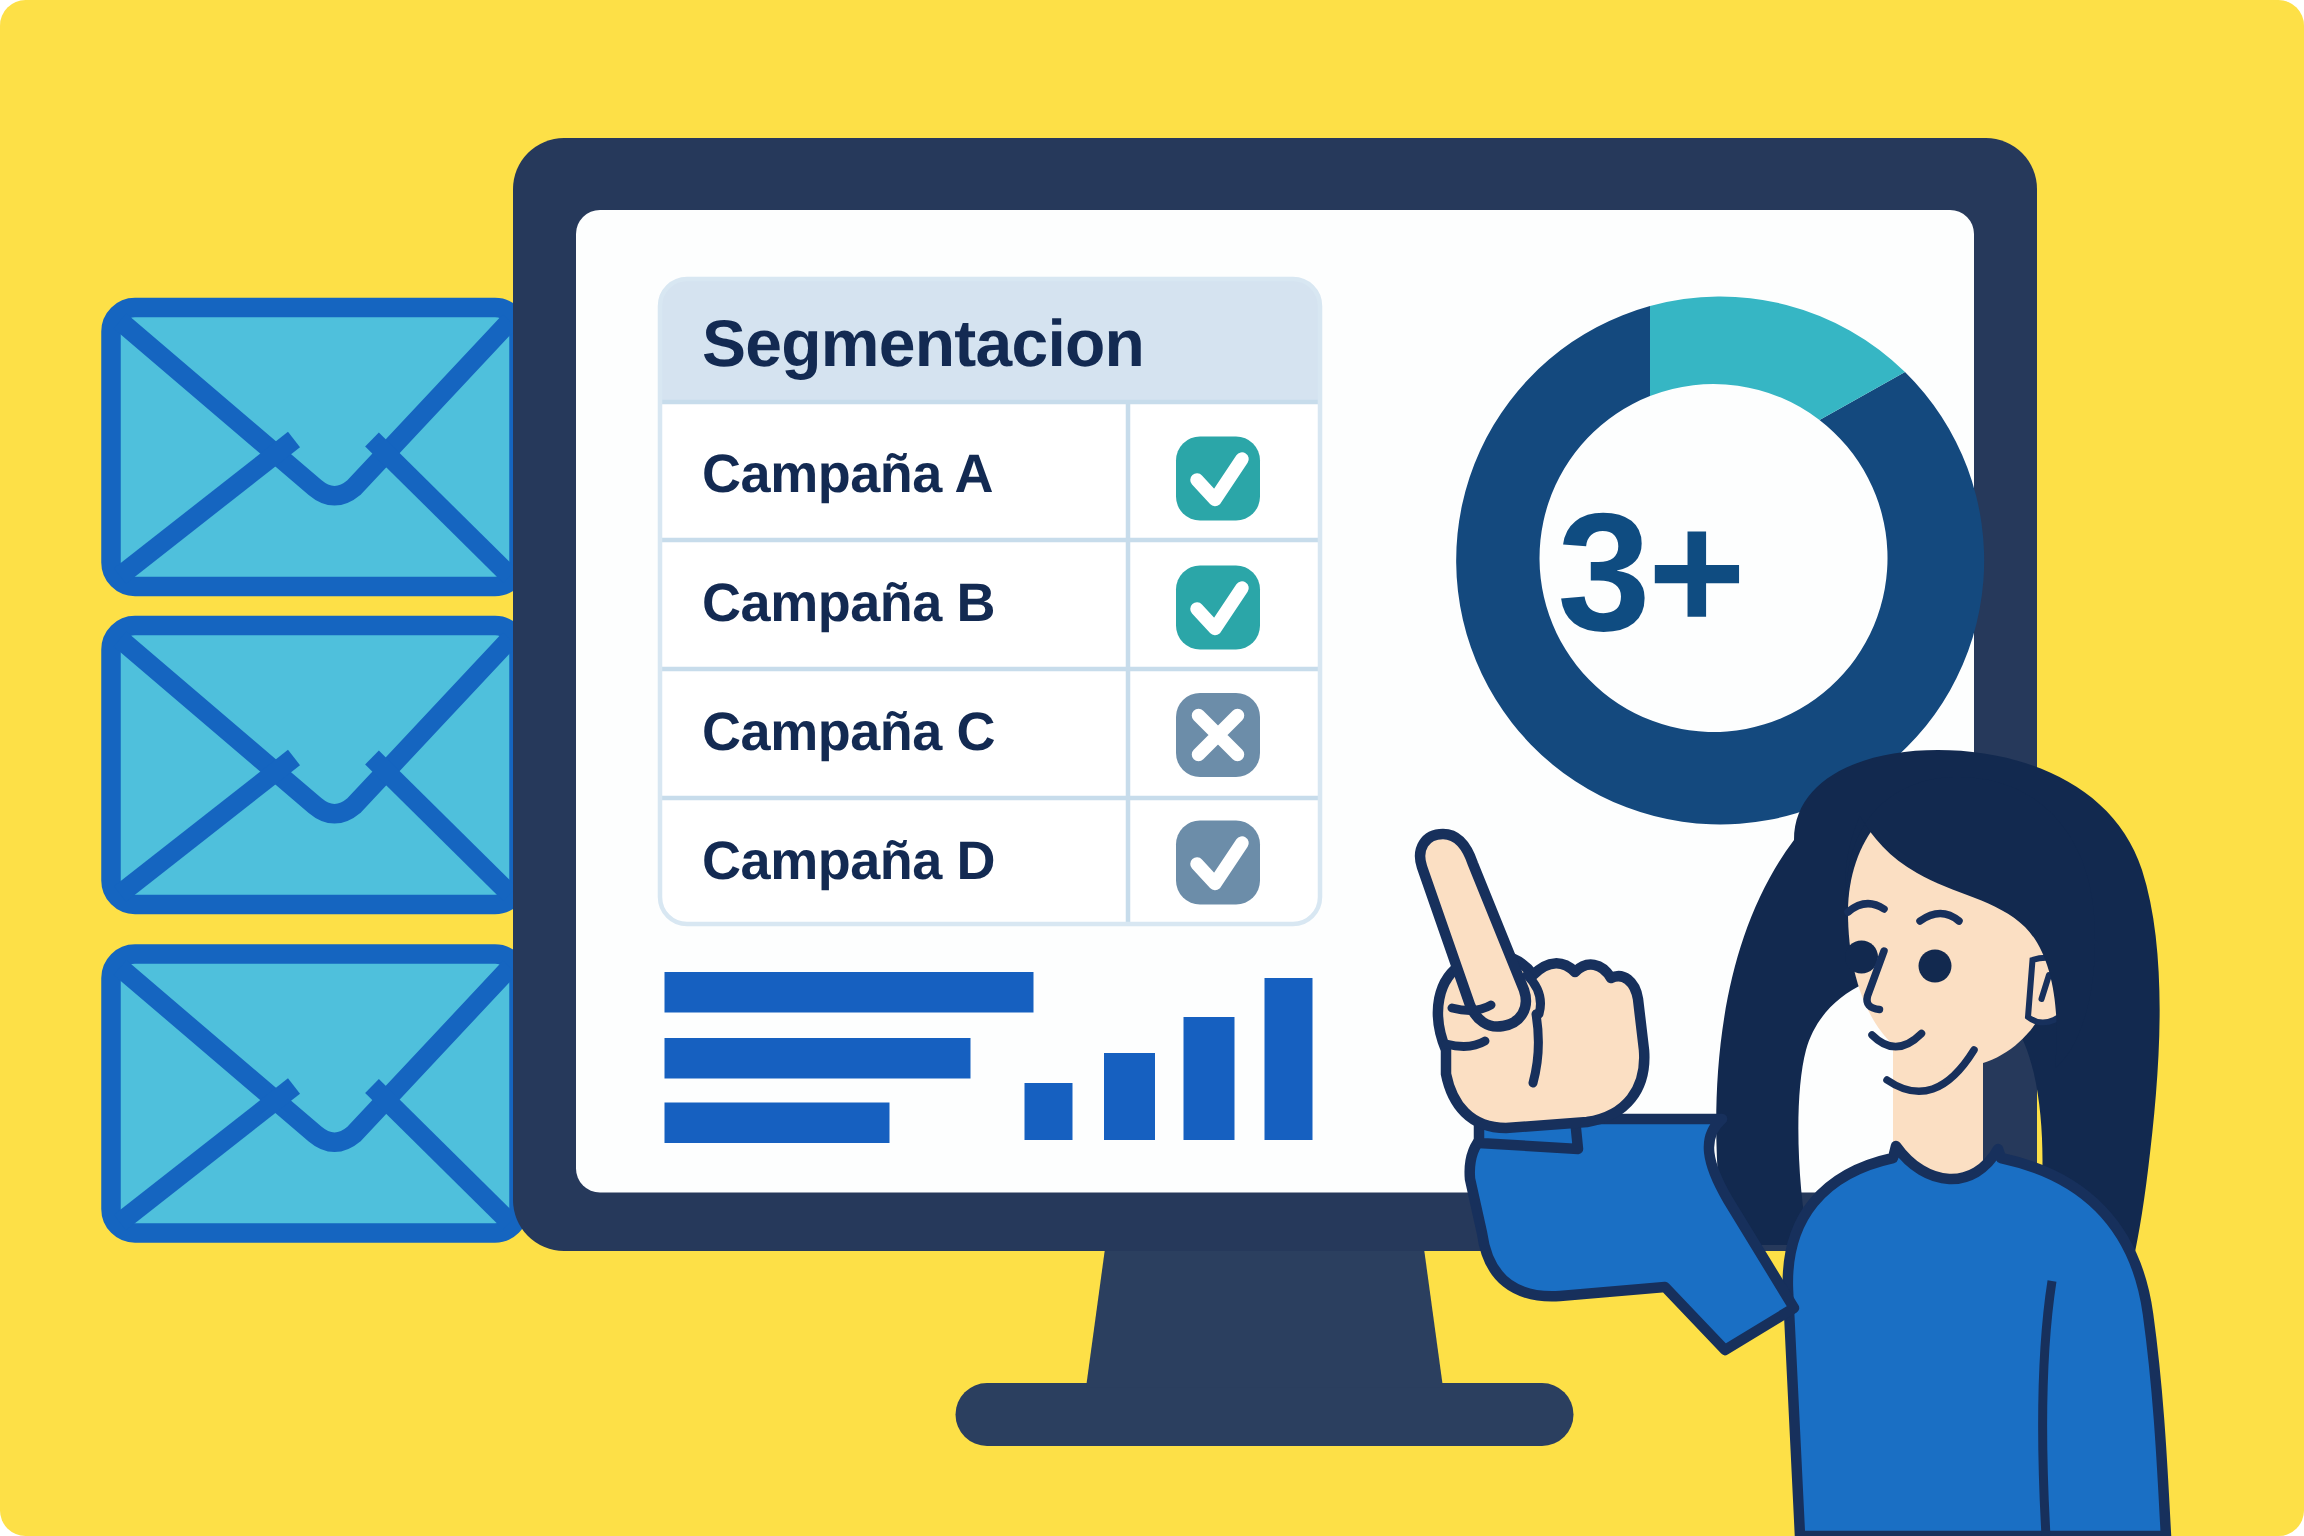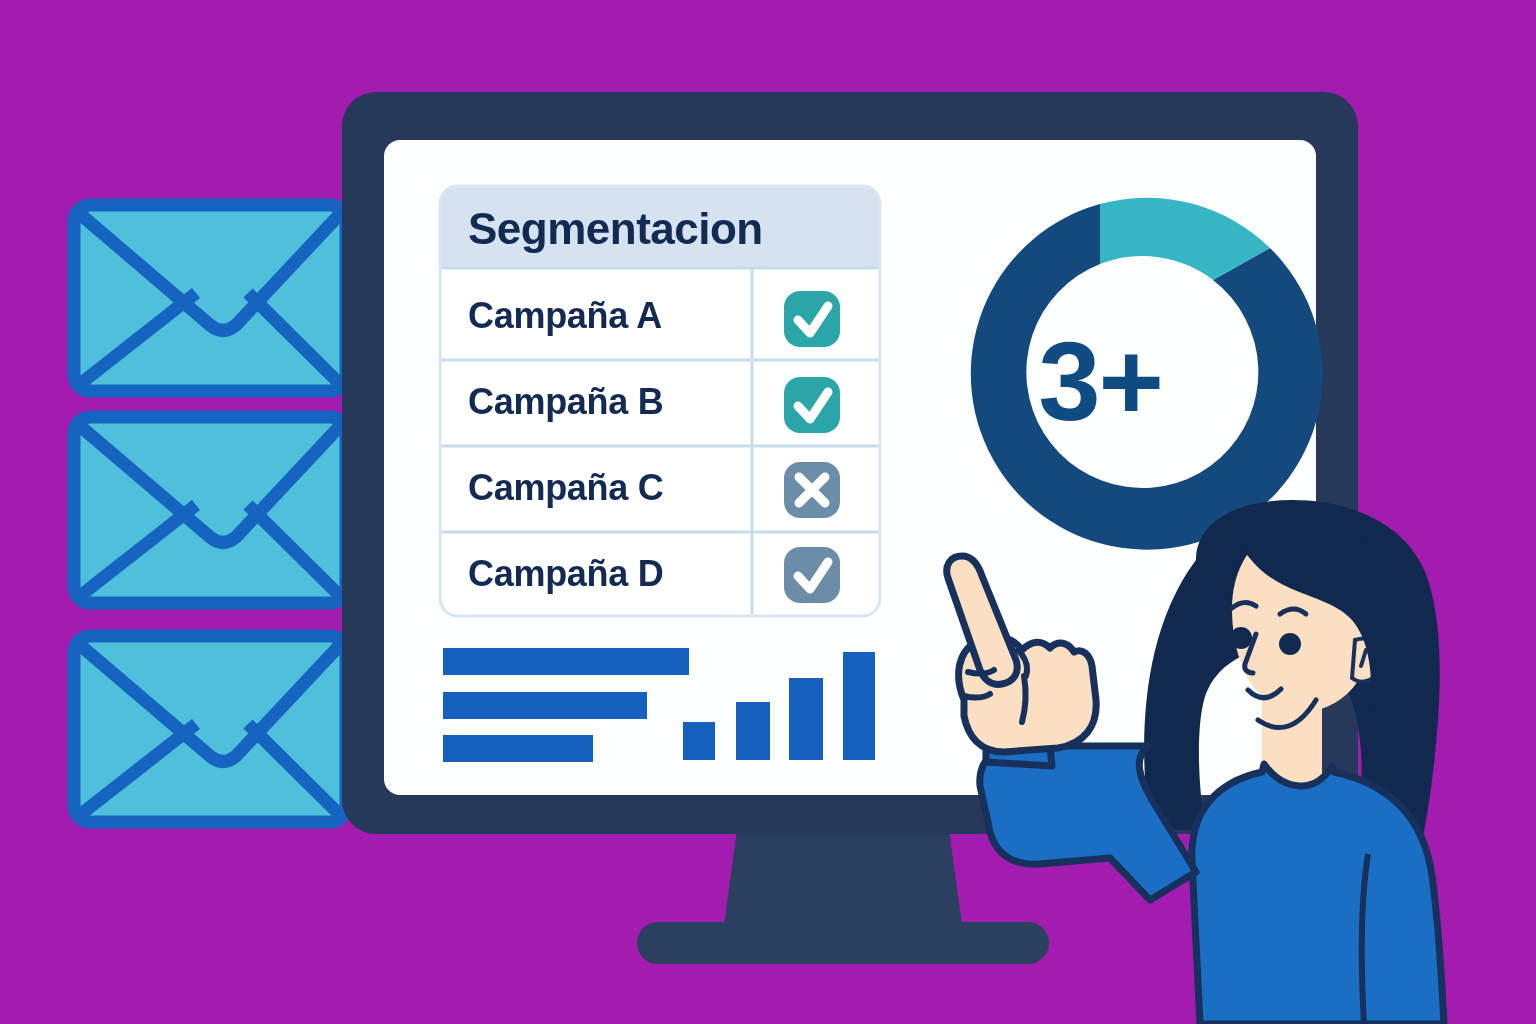--- a/index.html
+++ b/index.html
@@ -4,21 +4,22 @@
 <style>
   html, body {
     margin: 0; padding: 0;
     width: 1536px; height: 1024px;
     overflow: hidden;
     font-family: "Liberation Sans", sans-serif;
   }
   #stage {
     position: relative;
     width: 1536px; height: 1024px;
-    background: #a21caf;
+    background: #fde047;
+    border-radius: 17px;
   }
   #stage svg.layer {
     position: absolute; left: 0; top: 0;
     width: 1536px; height: 1024px;
   }
   .tbl-text {
     font-family: "Liberation Sans", sans-serif;
     font-weight: bold;
     fill: #132A52;
   }

